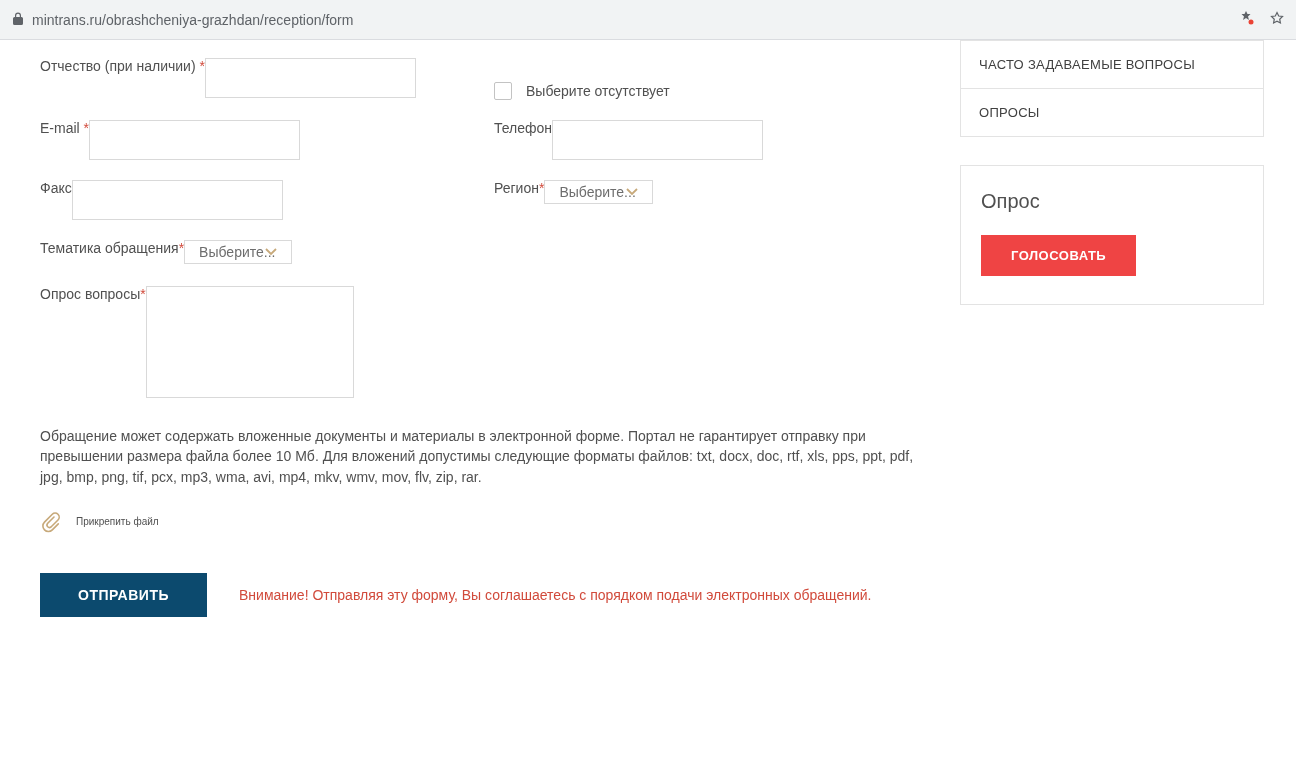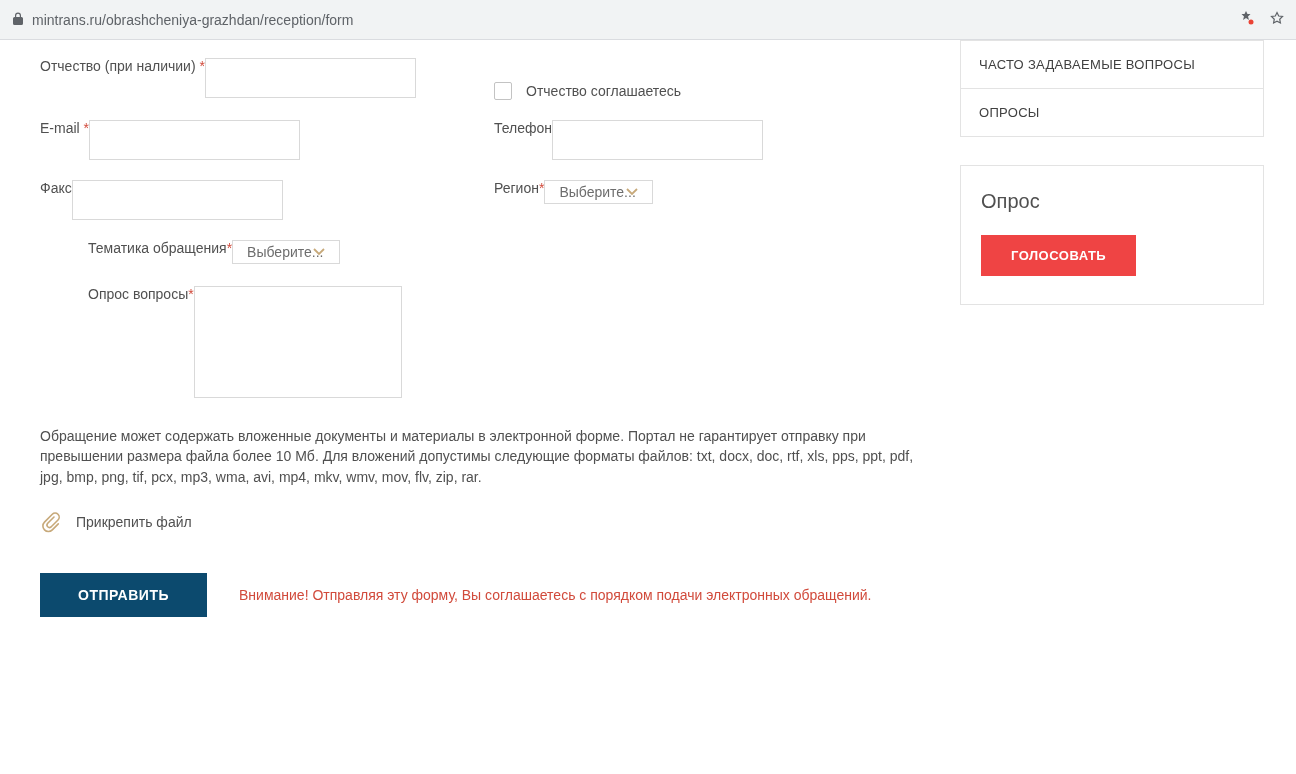--- a/index.html
+++ b/index.html
@@ -59,21 +59,20 @@
     }
     .form-field {
       display: flex;
       flex-direction: row;
     }
     .form-field.half {
       flex: 1;
     }
     .form-field.full {
       width: 100%;
-      margin-left: 48px;
     }
     .field-label {
       font-size: 14px;
       color: #505050;
       margin-bottom: 10px;
     }
     .required {
       color: #d14a3b;
     }
     .text-input {
@@ -142,21 +141,21 @@
     .attach-row {
       display: flex;
       align-items: center;
       gap: 14px;
       cursor: pointer;
     }
     .clip-icon svg {
       display: block;
     }
     .attach-text {
-      font-size: 14px;
+      font-size: 10px;
       color: #505050;
     }
     .submit-row {
       display: flex;
       align-items: center;
       gap: 32px;
       margin-top: 40px;
     }
     .submit-btn {
       background: #0c4a6e;
@@ -235,21 +234,21 @@
     <div class="form-row">
       <div class="form-field half">
         <label class="field-label">
           <span>Отчество (при наличии) </span><span class="required">*</span>
         </label>
         <input type="text" class="text-input" style="">
       </div>
       <div class="form-field half">
         <div class="checkbox-wrap">
           <div class="checkbox-box"></div>
-          <span class="checkbox-label">Отчество соглашаетесь</span>
+          <span class="checkbox-label">Выберите отсутствует</span>
         </div>
       </div>
     </div>
 
     <div class="form-row">
       <div class="form-field half">
         <label class="field-label">
           <span>E-mail </span><span class="required">*</span>
         </label>
         <input type="text" class="text-input" style="">

